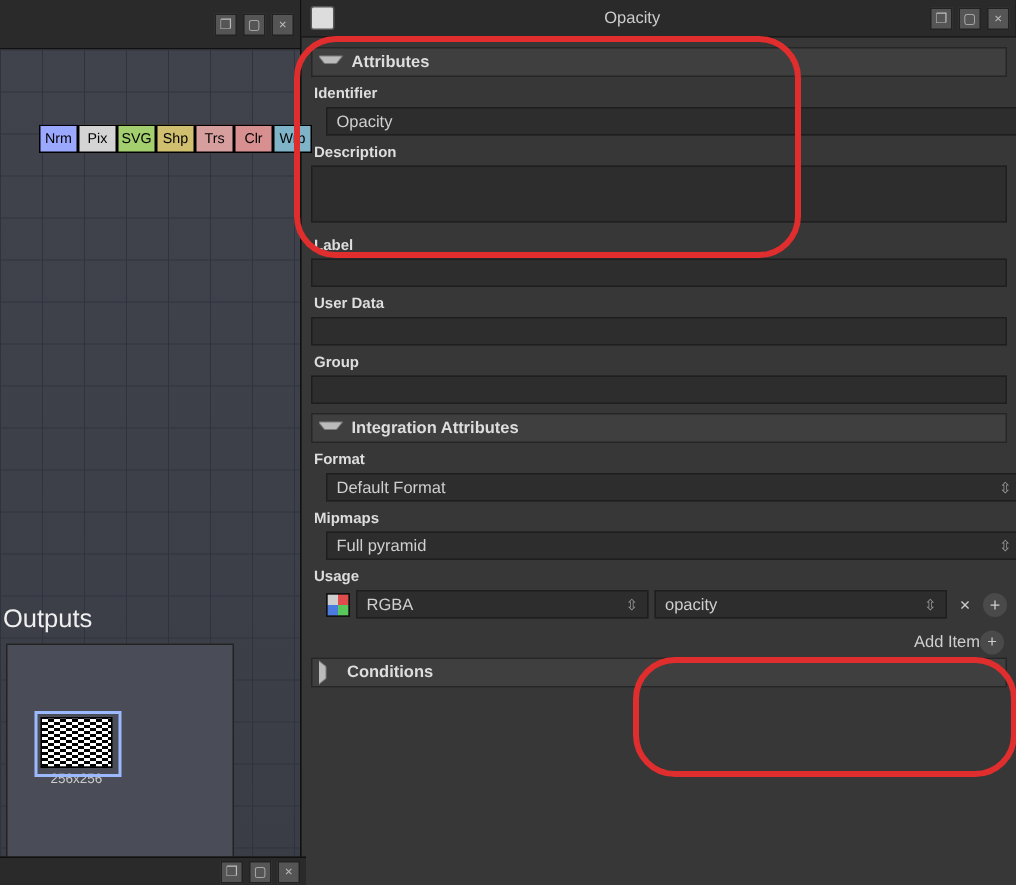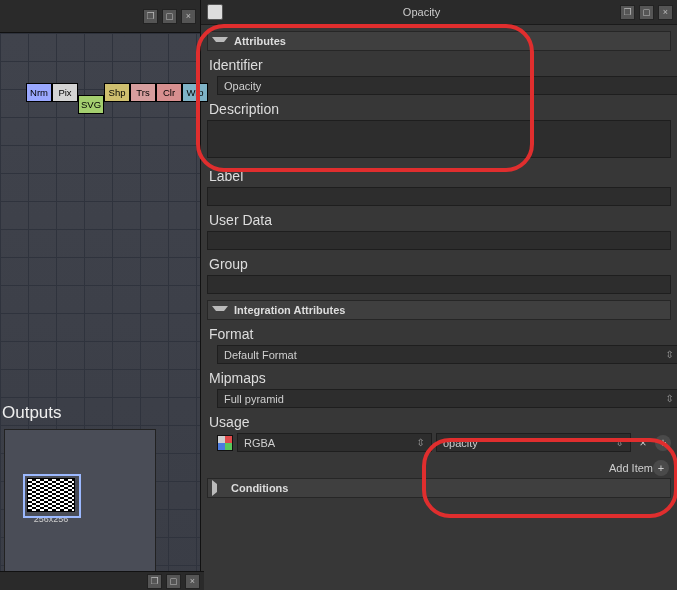--- a/index.html
+++ b/index.html
@@ -8,21 +8,21 @@
   .left{width:200px;background:#393c44;display:flex;flex-direction:column;position:relative;border-right:1px solid #111;}
   .left-head{height:32px;display:flex;justify-content:flex-end;align-items:center;gap:4px;padding-right:4px;background:#2a2a2a;border-bottom:1px solid #111;}
   .wicon{width:13px;height:13px;background:#555;border:1px solid #222;display:flex;align-items:center;justify-content:center;font-size:9px;color:#bbb;cursor:pointer;}
   .left-grid{flex:1;background:linear-gradient(to bottom,#40434c,#3a3d46);position:relative;}
   
   .left-grid::before{content:"";position:absolute;inset:0;
     background-image:linear-gradient(#2f333d 1px,transparent 1px),linear-gradient(90deg,#2f333d 1px,transparent 1px);
     background-size:28px 28px;}
   .tool-strip{position:absolute;top:50px;left:0;display:flex;}
   .chip{width:24px;height:17px;font-size:9.5px;line-height:17px;text-align:center;color:#000;border:1px solid #000;}
-  .chip.nrm{background:#9aa8ff;margin-left:26px;} .chip.pix{background:#d4d4d4;} .chip.svg{background:#a4cf6f;margin-top:12px;}
+  .chip.nrm{background:#9aa8ff;margin-left:26px;} .chip.pix{background:#d4d4d4;} .chip.svg{background:#a4cf6f;}
   .chip.shp{background:#cfbf6f;} .chip.trs{background:#d79e9e;} .chip.clr{background:#d78f8f;}
   .chip.wrp{background:#7fb3c7;}
   .outputs-label{position:absolute;left:2px;top:370px;font-size:17px;color:#eee;}
   .outputs-box{position:absolute;left:4px;top:396px;width:150px;height:144px;background:#4a4d57;border:1px solid #222;}
   .node{position:absolute;left:22px;top:48px;text-align:center;}
   .node-sel{position:absolute;left:-4px;top:-4px;width:54px;height:40px;border:2px solid #9cb9ff;pointer-events:none;}
   .thumb{width:46px;height:32px;border:1px solid #000;
     background:repeating-linear-gradient(0deg,#000 0 2px,#fff 2px 4px),repeating-linear-gradient(90deg,#000 0 4px,#fff 4px 8px);
     background-blend-mode:difference;}
   .node-sz{font-size:9px;color:#ccc;margin-top:2px;}
@@ -31,21 +31,21 @@
   .right{flex:1;background:#333;display:flex;flex-direction:column;}
   .panel-title{height:24px;background:#2a2a2a;border-bottom:1px solid #1a1a1a;display:flex;align-items:center;position:relative;}
   .doc-ico{width:14px;height:14px;margin-left:6px;background:#ddd;border:1px solid #555;border-radius:2px;}
   .panel-title .t{flex:1;text-align:center;font-size:11px;color:#ccc;}
   .panel-title .wins{display:flex;gap:4px;margin-right:4px;}
   .panel-body{flex:1;overflow:auto;padding:4px 6px 20px 6px;background:#373737;}
   .section-hdr{background:#3f3f3f;border:1px solid #262626;height:18px;display:flex;align-items:center;padding-left:4px;font-weight:bold;color:#ddd;font-size:11px;margin-top:2px;}
   .tri{display:inline-block;width:8px;height:8px;margin-right:6px;}
   .tri.open{border-top:5px solid #bbb;border-left:4px solid transparent;border-right:4px solid transparent;position:relative;top:2px;}
   .tri.closed{border-left:5px solid #bbb;border-top:4px solid transparent;border-bottom:4px solid transparent;position:relative;top:0;}
-  .field-label{font-weight:normal;color:#ddd;font-size:14px;margin:6px 0 3px 2px;}
+  .field-label{font-weight:bold;color:#ddd;font-size:10px;margin:6px 0 3px 2px;}
   .txt-in, .combo{width:100%;height:19px;box-sizing:border-box;background:#2d2d2d;border:1px solid #1e1e1e;color:#cfcfcf;padding:0 6px;font-size:11px;}
   .txt-in.tall{height:38px;}
   .combo{display:flex;align-items:center;justify-content:space-between;cursor:pointer;}
   .combo .arr{font-size:10px;color:#999;}
   .indent{margin-left:10px;}
   .sp{height:4px;}
   .usage-row{display:flex;align-items:center;gap:4px;}
   .rgba-ico{width:14px;height:14px;flex:none;
     background:conic-gradient(#e04b4b 0 25%, #5ac75a 0 50%, #4b7be0 0 75%, #cfcfcf 0);border:1px solid #111;}
   .split{flex:1;display:flex;gap:4px;}

